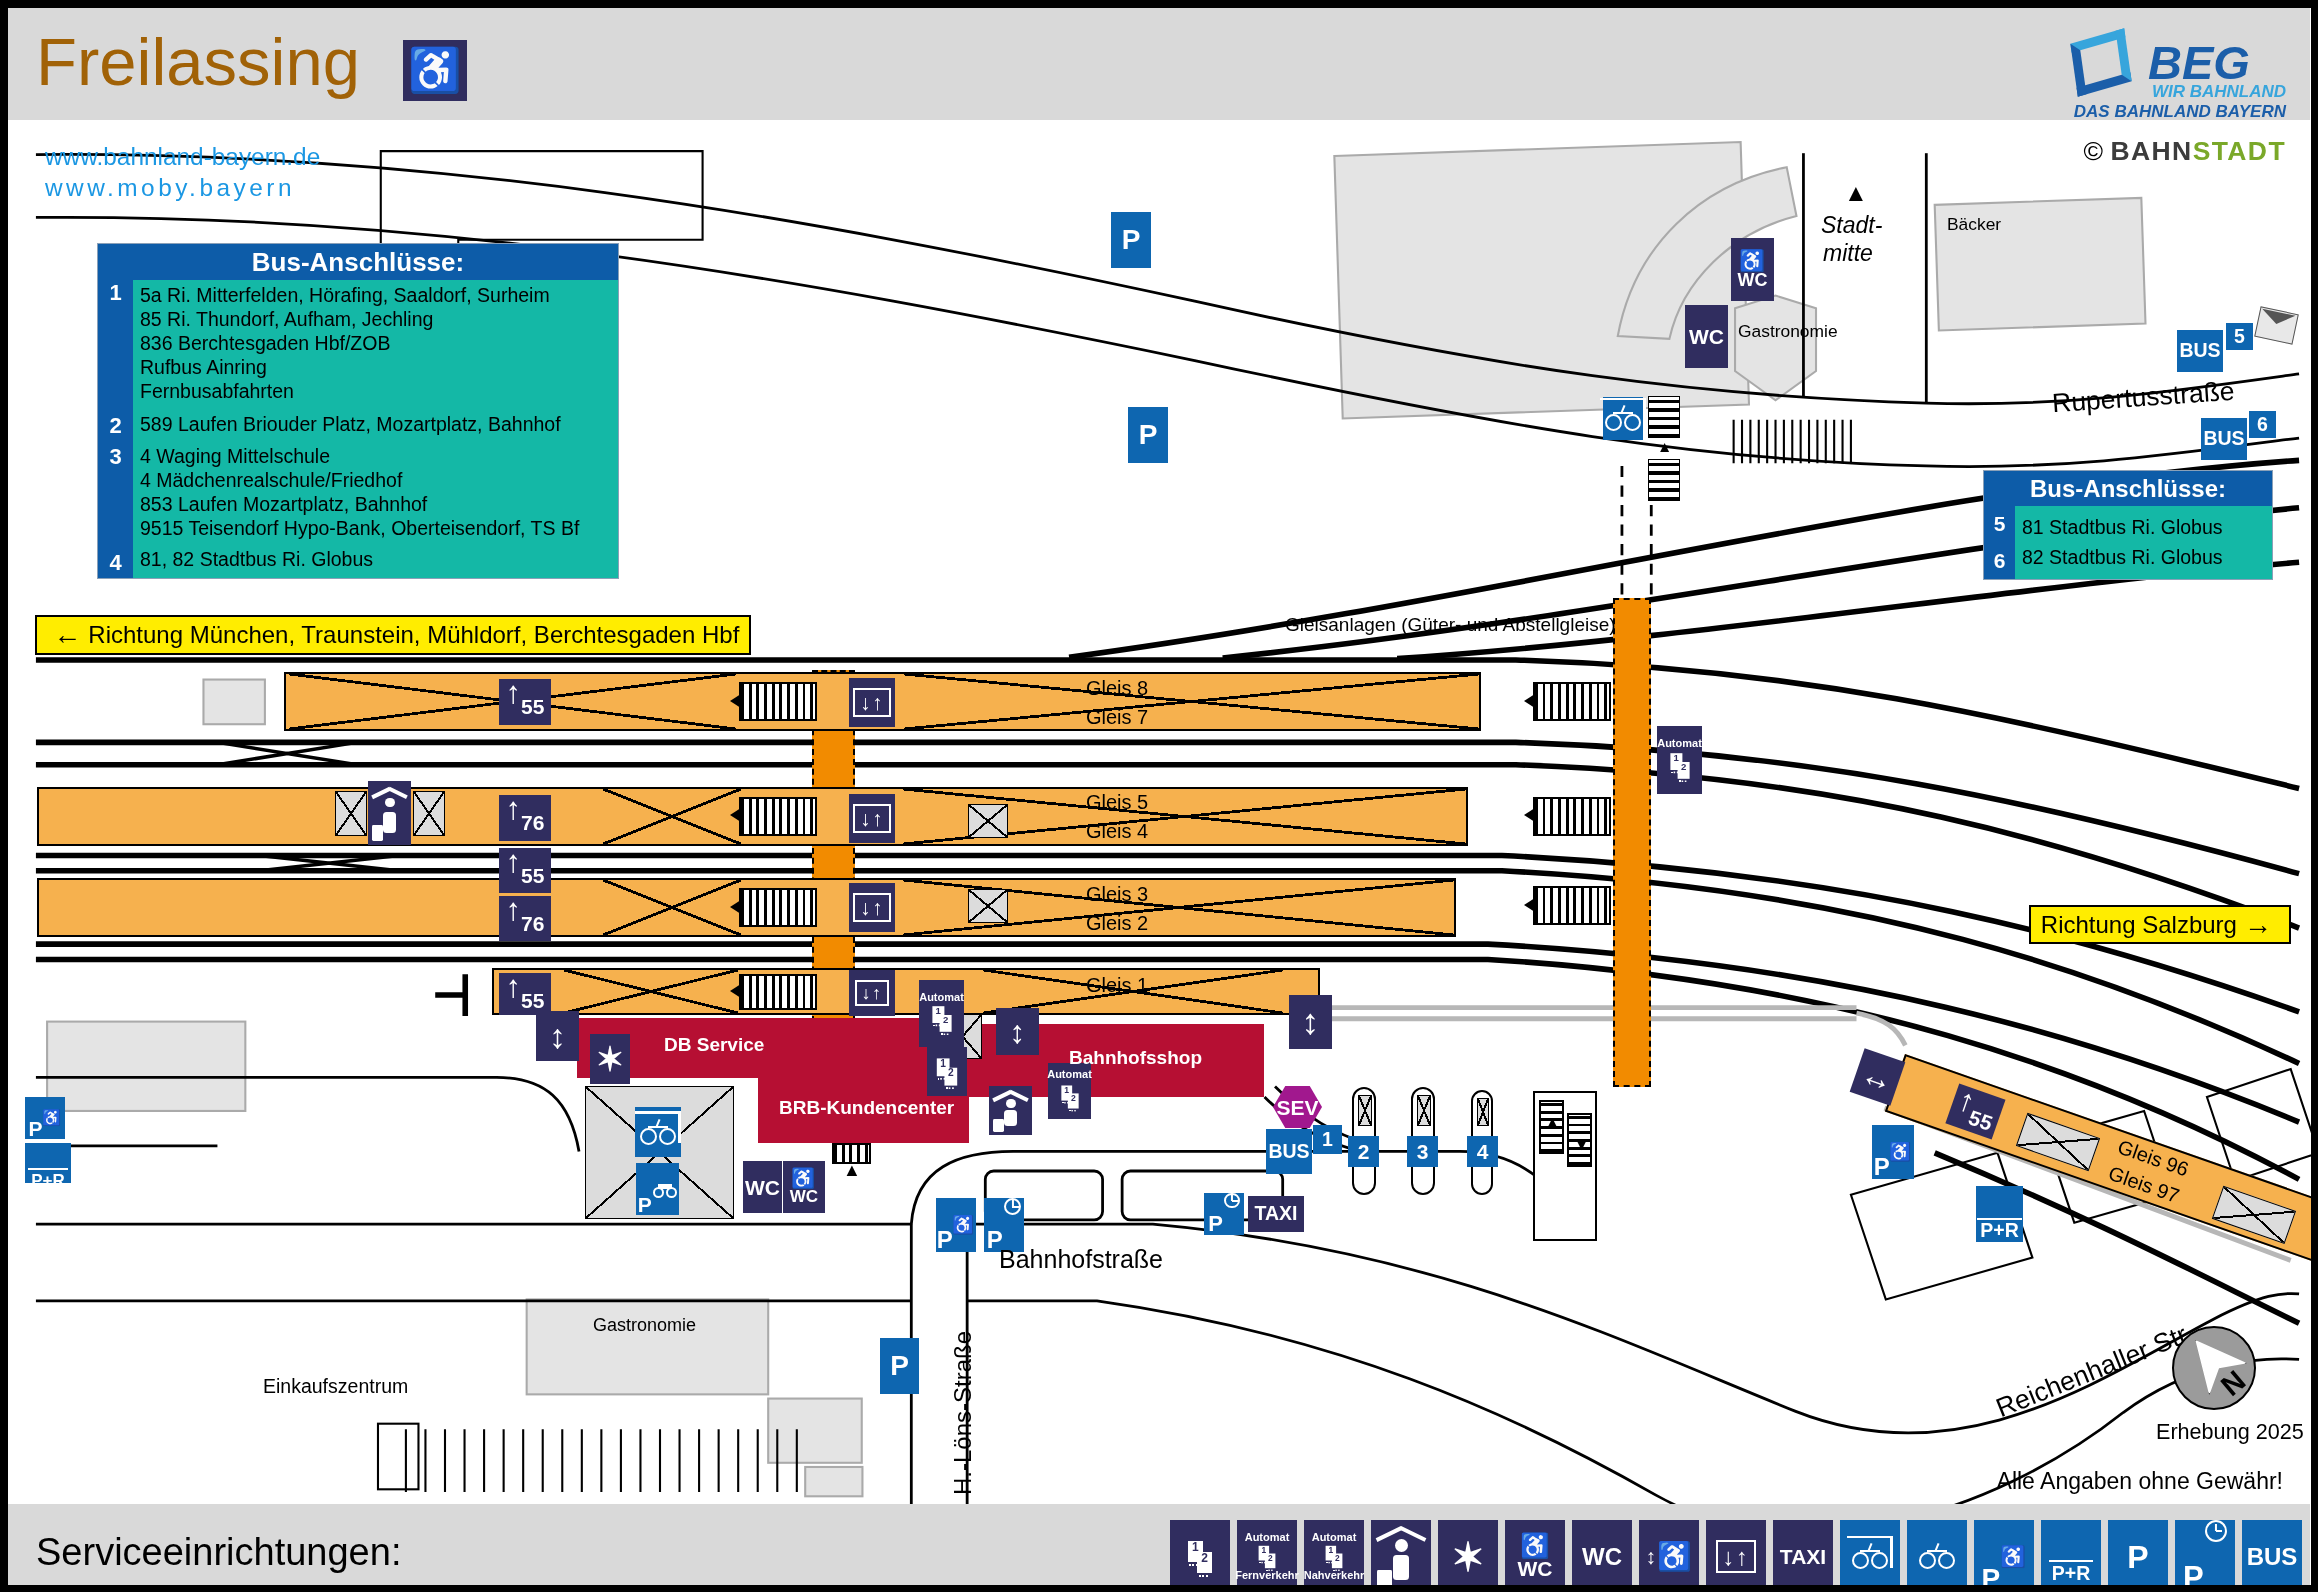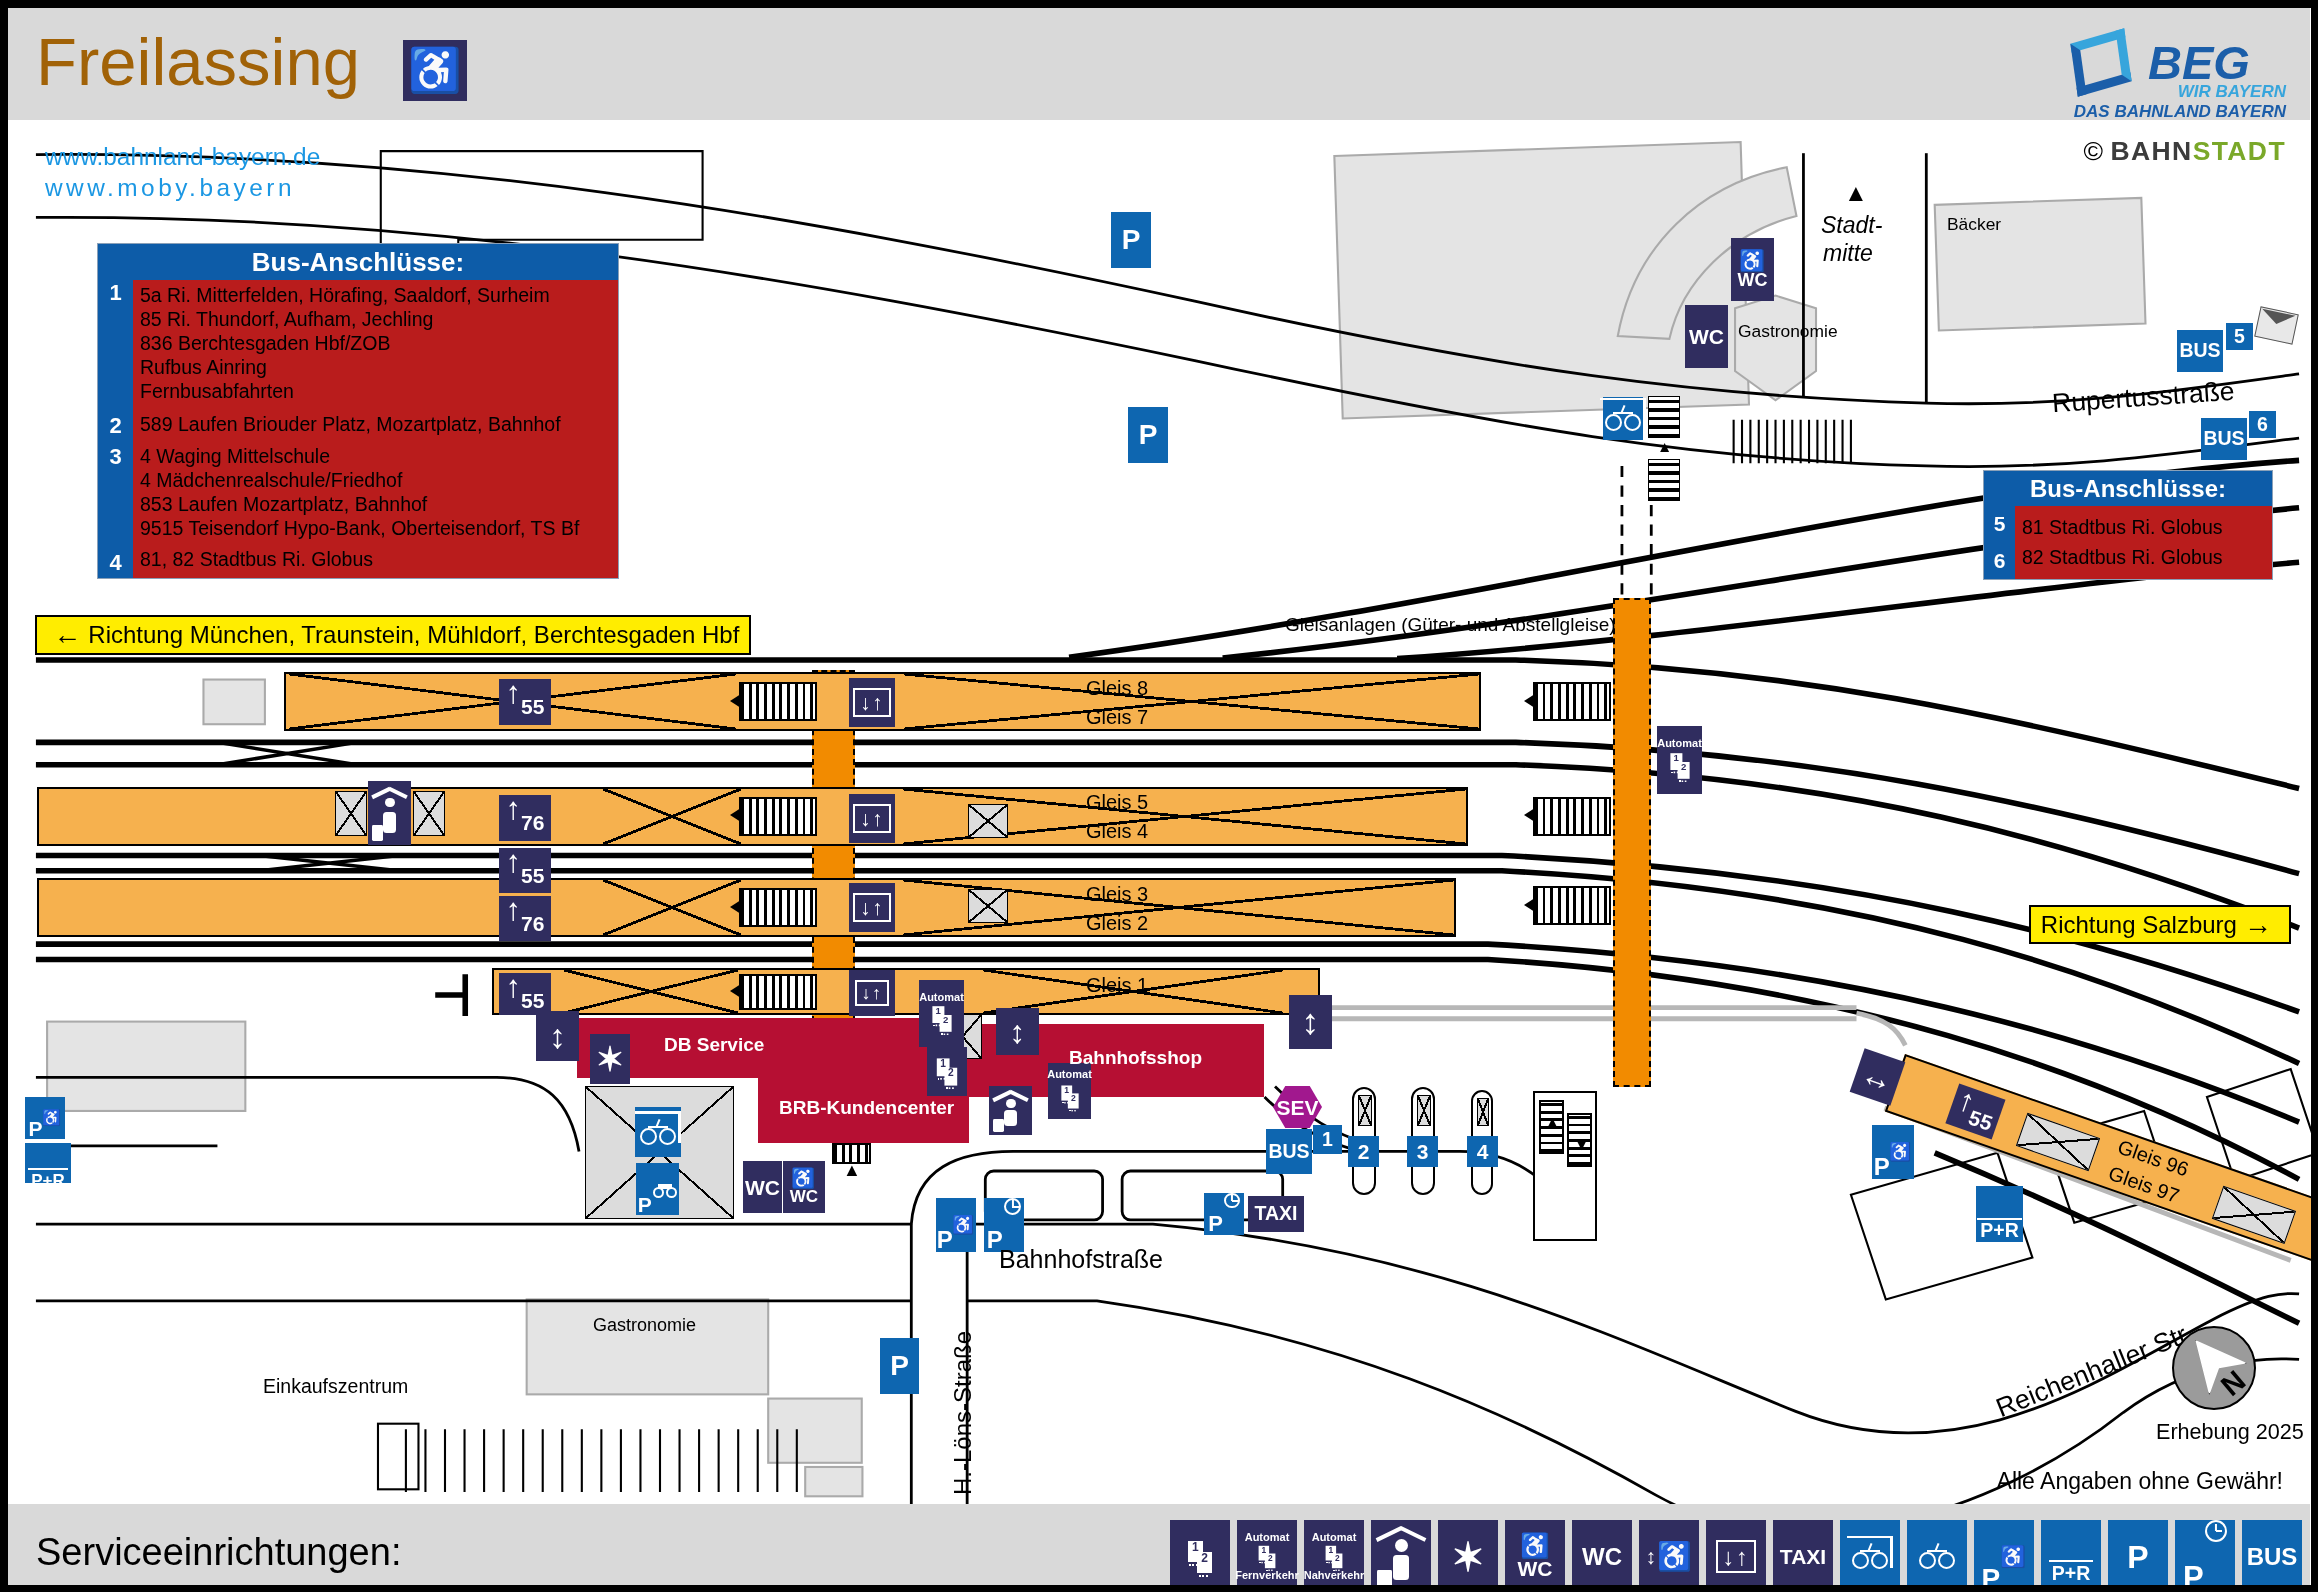--- a/index.html
+++ b/index.html
@@ -8,21 +8,21 @@
   .abs{position:absolute;}
   svg.base{position:absolute;left:0;top:0;z-index:0;}
   
   .lbl{position:absolute;color:#000;white-space:nowrap;z-index:6;}
   .wlbl{position:absolute;color:#fff;white-space:nowrap;z-index:6;font-weight:bold;}
   
   .band{position:absolute;background:#d9d9d9;z-index:1;}
   .title{font-size:67px;color:#a16207;}
   .links{position:absolute;z-index:6;color:#1b97e3;font-size:24.4px;line-height:1.25;}
   
-  .busbox{position:absolute;z-index:8;background:#b91c1c;border:1.4px solid #8aa0b8;}
+  .busbox{position:absolute;z-index:8;background:#14b8a6;border:1.4px solid #8aa0b8;}
   .busbox .hd{background:#0d5ca8;color:#fff;font-weight:bold;text-align:center;}
   .busbox .bd{position:relative;display:flex;}
   .numcol{background:#0d5ca8;color:#fff;font-weight:bold;text-align:center;}
   
   .banner{position:absolute;z-index:9;background:#ffed00;border:2.1px solid #000;color:#000;display:flex;align-items:center;padding:0 9.8px;font-size:24px;white-space:nowrap;}
   .banner b{font-weight:bold;margin:0 7px;font-size:28px;}
   
   .plat{position:absolute;background:#f6b14e;border:2.1px solid #000;z-index:2;}
   .xspan{position:absolute;top:0;bottom:0;z-index:1;background:
     linear-gradient(to top right,transparent calc(50% - 1.4px),#000 calc(50% - 1.4px) calc(50% + 1.4px),transparent calc(50% + 1.4px)),
@@ -148,21 +148,21 @@
   </svg>
 
   <div class="band" style="left:0;top:0;width:2302px;height:112px;"></div>
   <div class="lbl title" style="left:28px;top:15.4px;z-index:7;">Freilassing</div>
   <div class="ic navy" style="left:395px;top:32px;width:64px;height:61px;font-size:43px;z-index:7;">
       <span>♿</span>
     </div>
 
   <div class="begflag" style="left:2065px;top:28px;"></div>
   <div class="lbl" style="left:2140px;top:26.5px;font-size:47px;font-weight:bold;font-style:italic;color:#1b5ea9;z-index:7;">BEG</div>
-  <div class="lbl" style="right:25px;left:auto;top:74px;font-size:17px;font-weight:bold;font-style:italic;color:#37a5dc;z-index:7;">WIR BAYERN</div>
+  <div class="lbl" style="right:25px;left:auto;top:74px;font-size:17px;font-weight:bold;font-style:italic;color:#37a5dc;z-index:7;">WIR BAHNLAND</div>
   <div class="lbl" style="right:25px;left:auto;top:94px;font-size:17px;font-weight:bold;font-style:italic;color:#1b5ea9;z-index:7;">DAS BAHNLAND BAYERN</div>
   <div class="lbl" style="right:25px;left:auto;top:128px;font-size:26.5px;z-index:7;">
     <span>©</span>
     <span style="color:#3c3c3c;font-weight:bold;letter-spacing:1.4px;">BAHN</span><span style="color:#7aa829;font-weight:bold;letter-spacing:1.4px;">STADT</span>
   </div>
 
   <div class="links" style="left:37px;top:134px;">
     <div>www.bahnland-bayern.de</div>
     <div style="letter-spacing:3.5px;">www.moby.bayern</div>
   </div>

